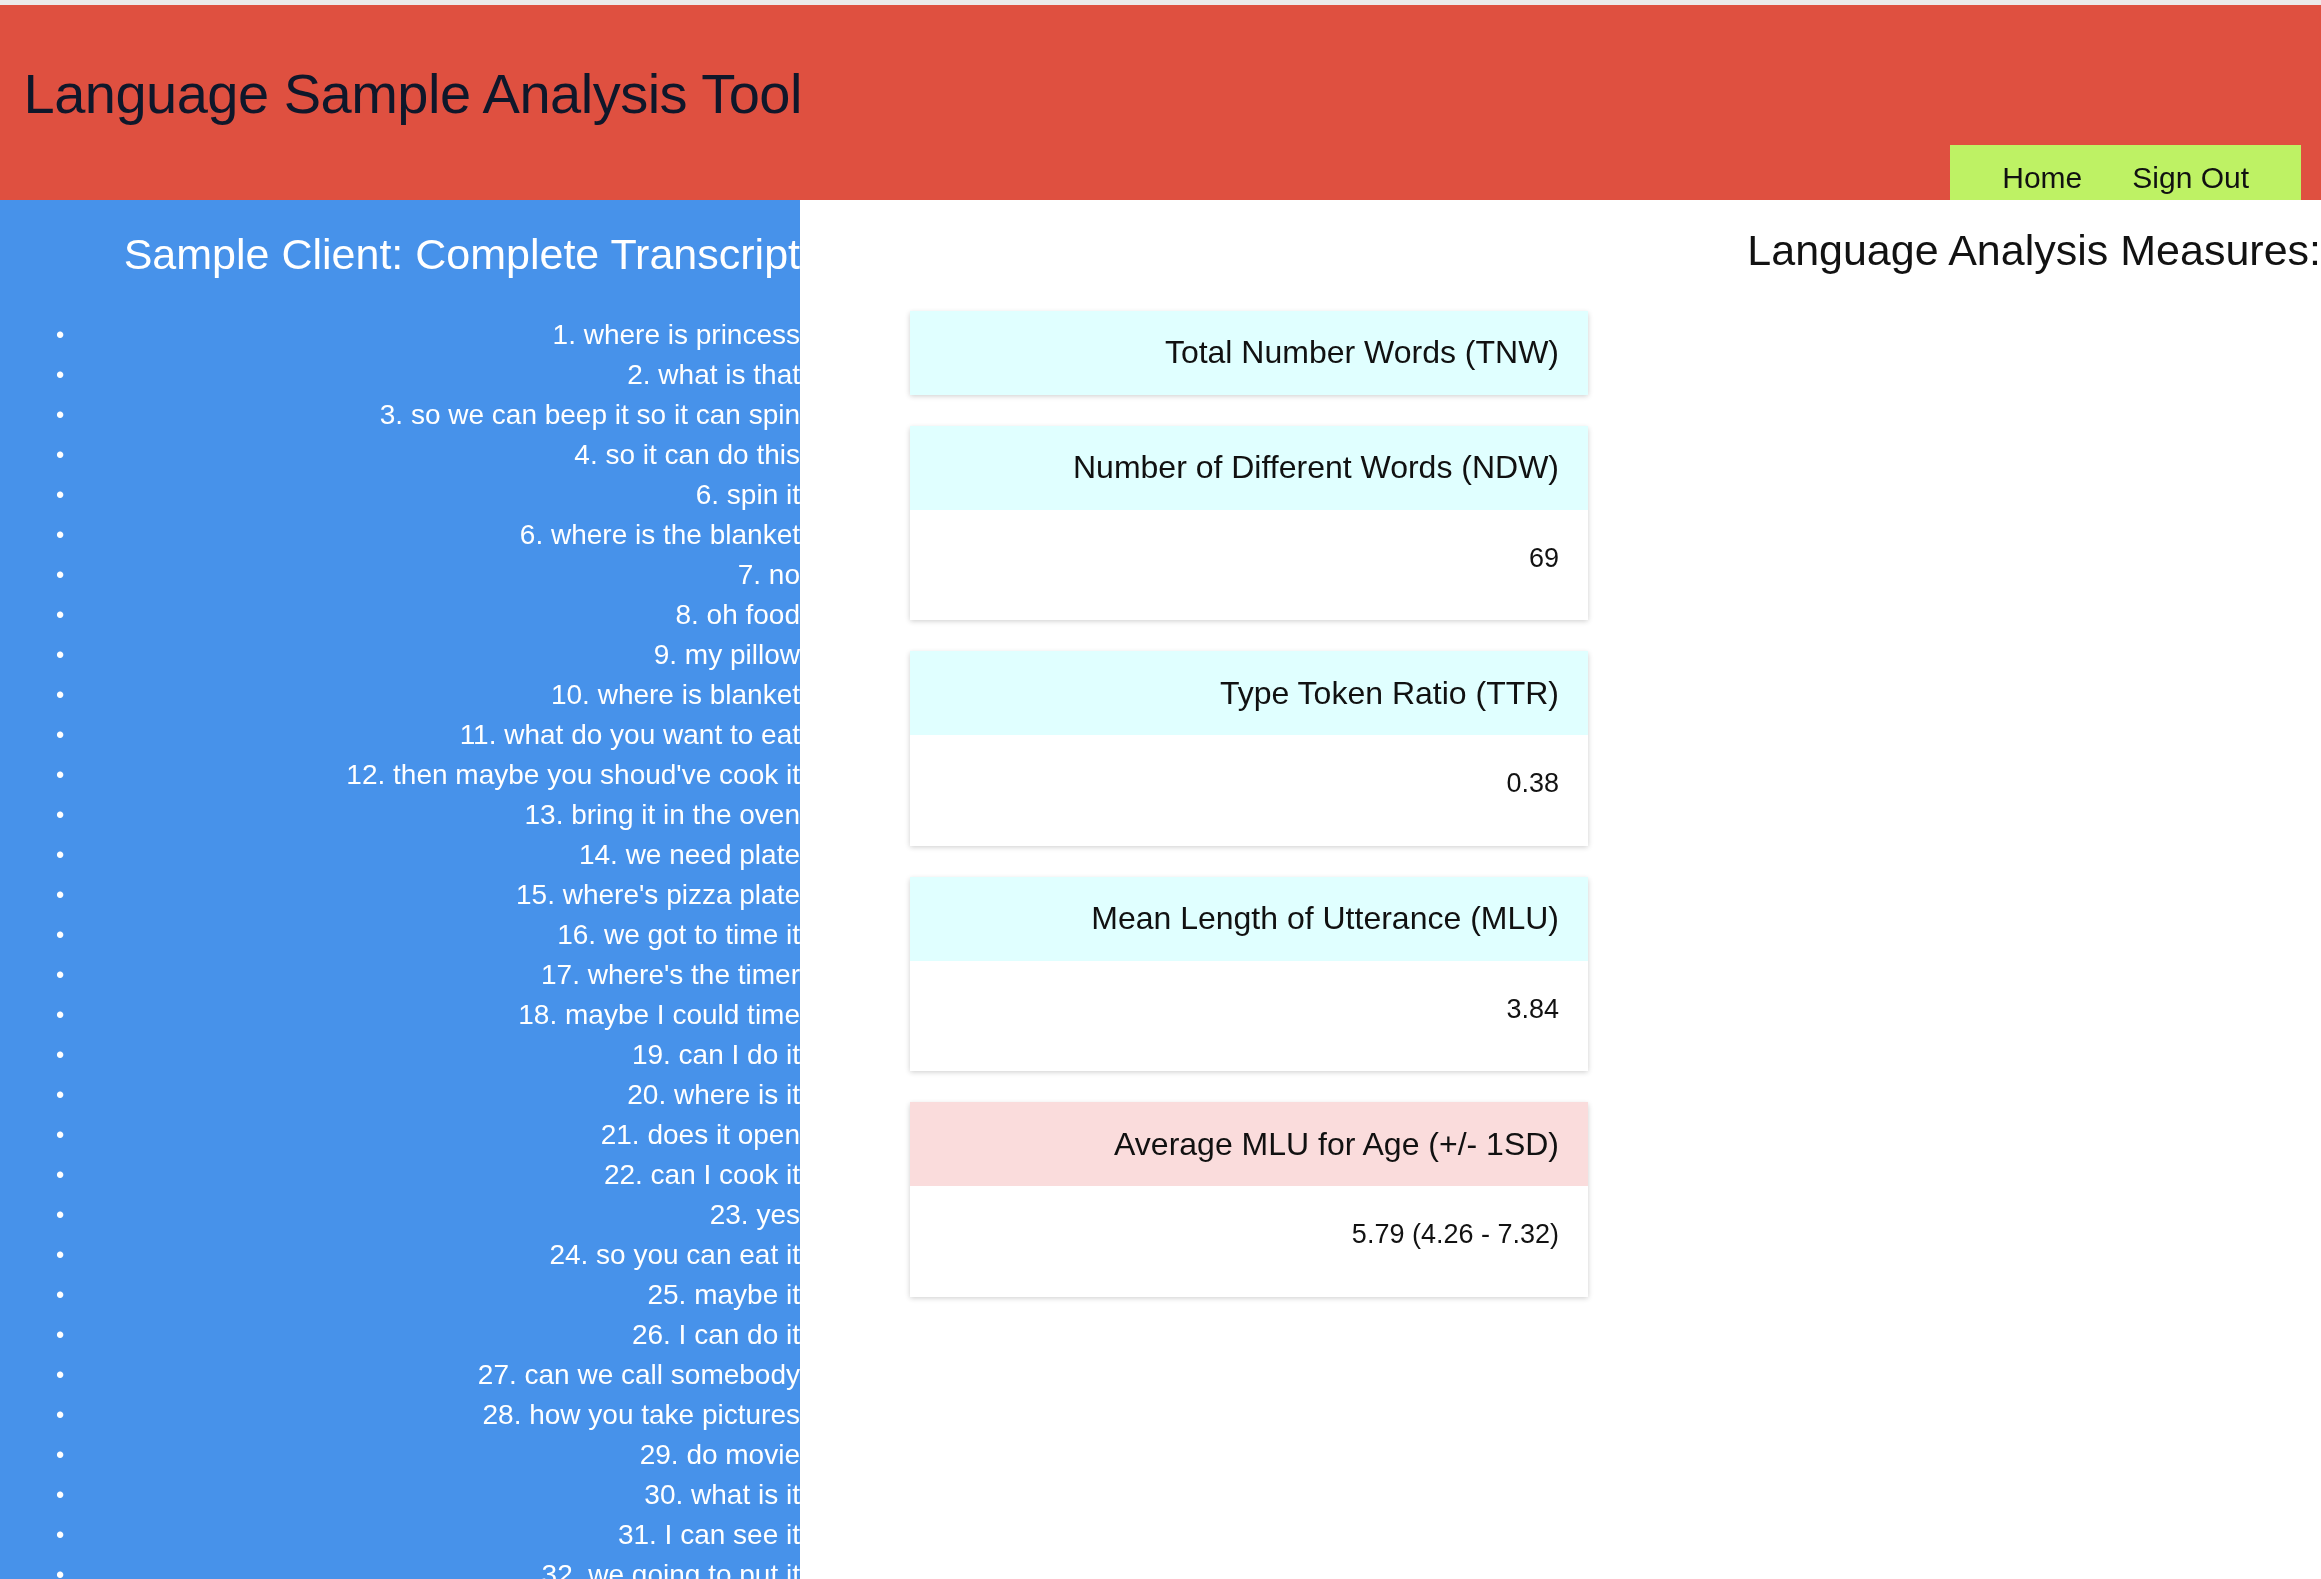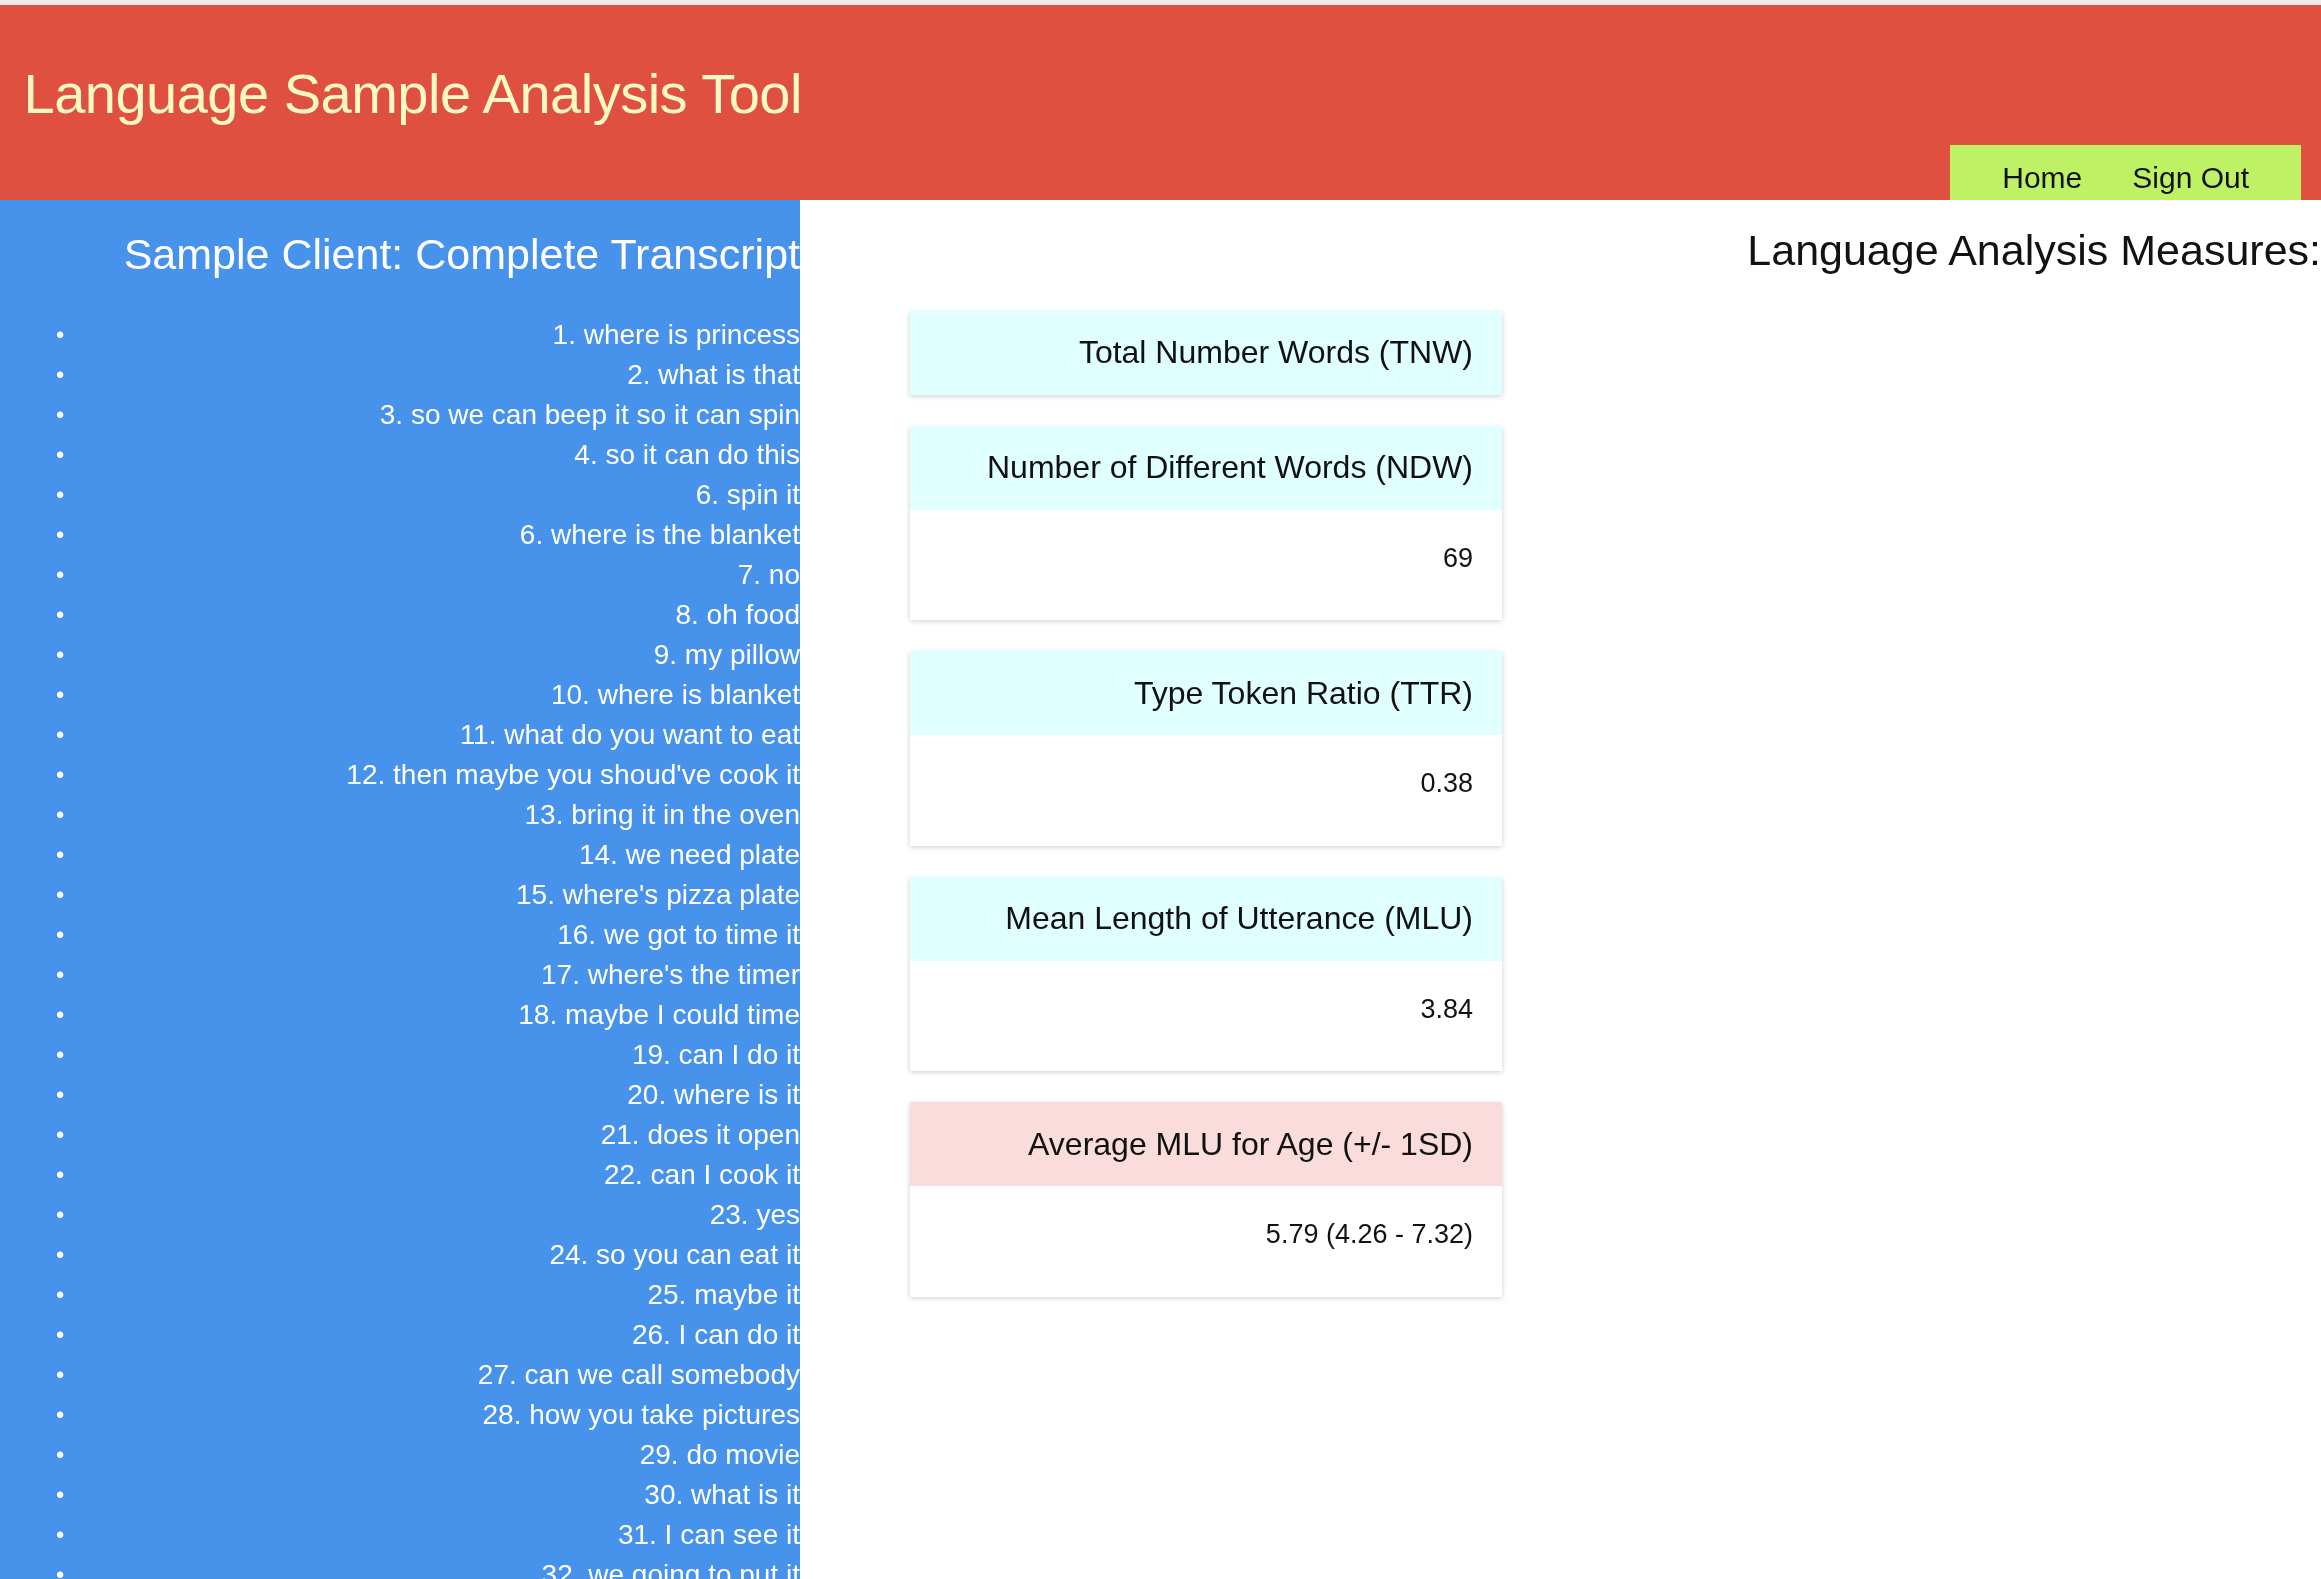--- a/index.html
+++ b/index.html
@@ -27,21 +27,21 @@
   .app-header {
     position: relative;
     height: 195px;
     background: #DF5040;
     box-sizing: border-box;
   }
   .app-title {
     position: absolute;
     left: 23.5px;
     top: 20px;
-    color: #fef9c3;
+    color: #0f172a;
     font-size: 56px;
     line-height: 1.1;
     font-weight: 400;
     letter-spacing: -0.5px;
     white-space: nowrap;
   }
   .nav-block {
     position: absolute;
     right: 20px;
     top: 140px;
@@ -128,21 +128,21 @@
     font-weight: 400;
     color: #121212;
     margin: 0 0 34px 54px;
     line-height: 1.2;
     white-space: nowrap;
   }
   .card-stack {
     margin-left: 54px;
   }
   .measure-card {
-    width: 592px;
+    width: 678px;
     margin-bottom: 31px;
     background: #3b82f6;
     box-shadow: 0 1.8px 5.4px rgba(0,0,0,0.20);
   }
   .card-head {
     padding: 23.5px 29px 23.5px 29px;
     font-size: 32px;
     color: #111111;
     line-height: 1.15;
     white-space: nowrap;

